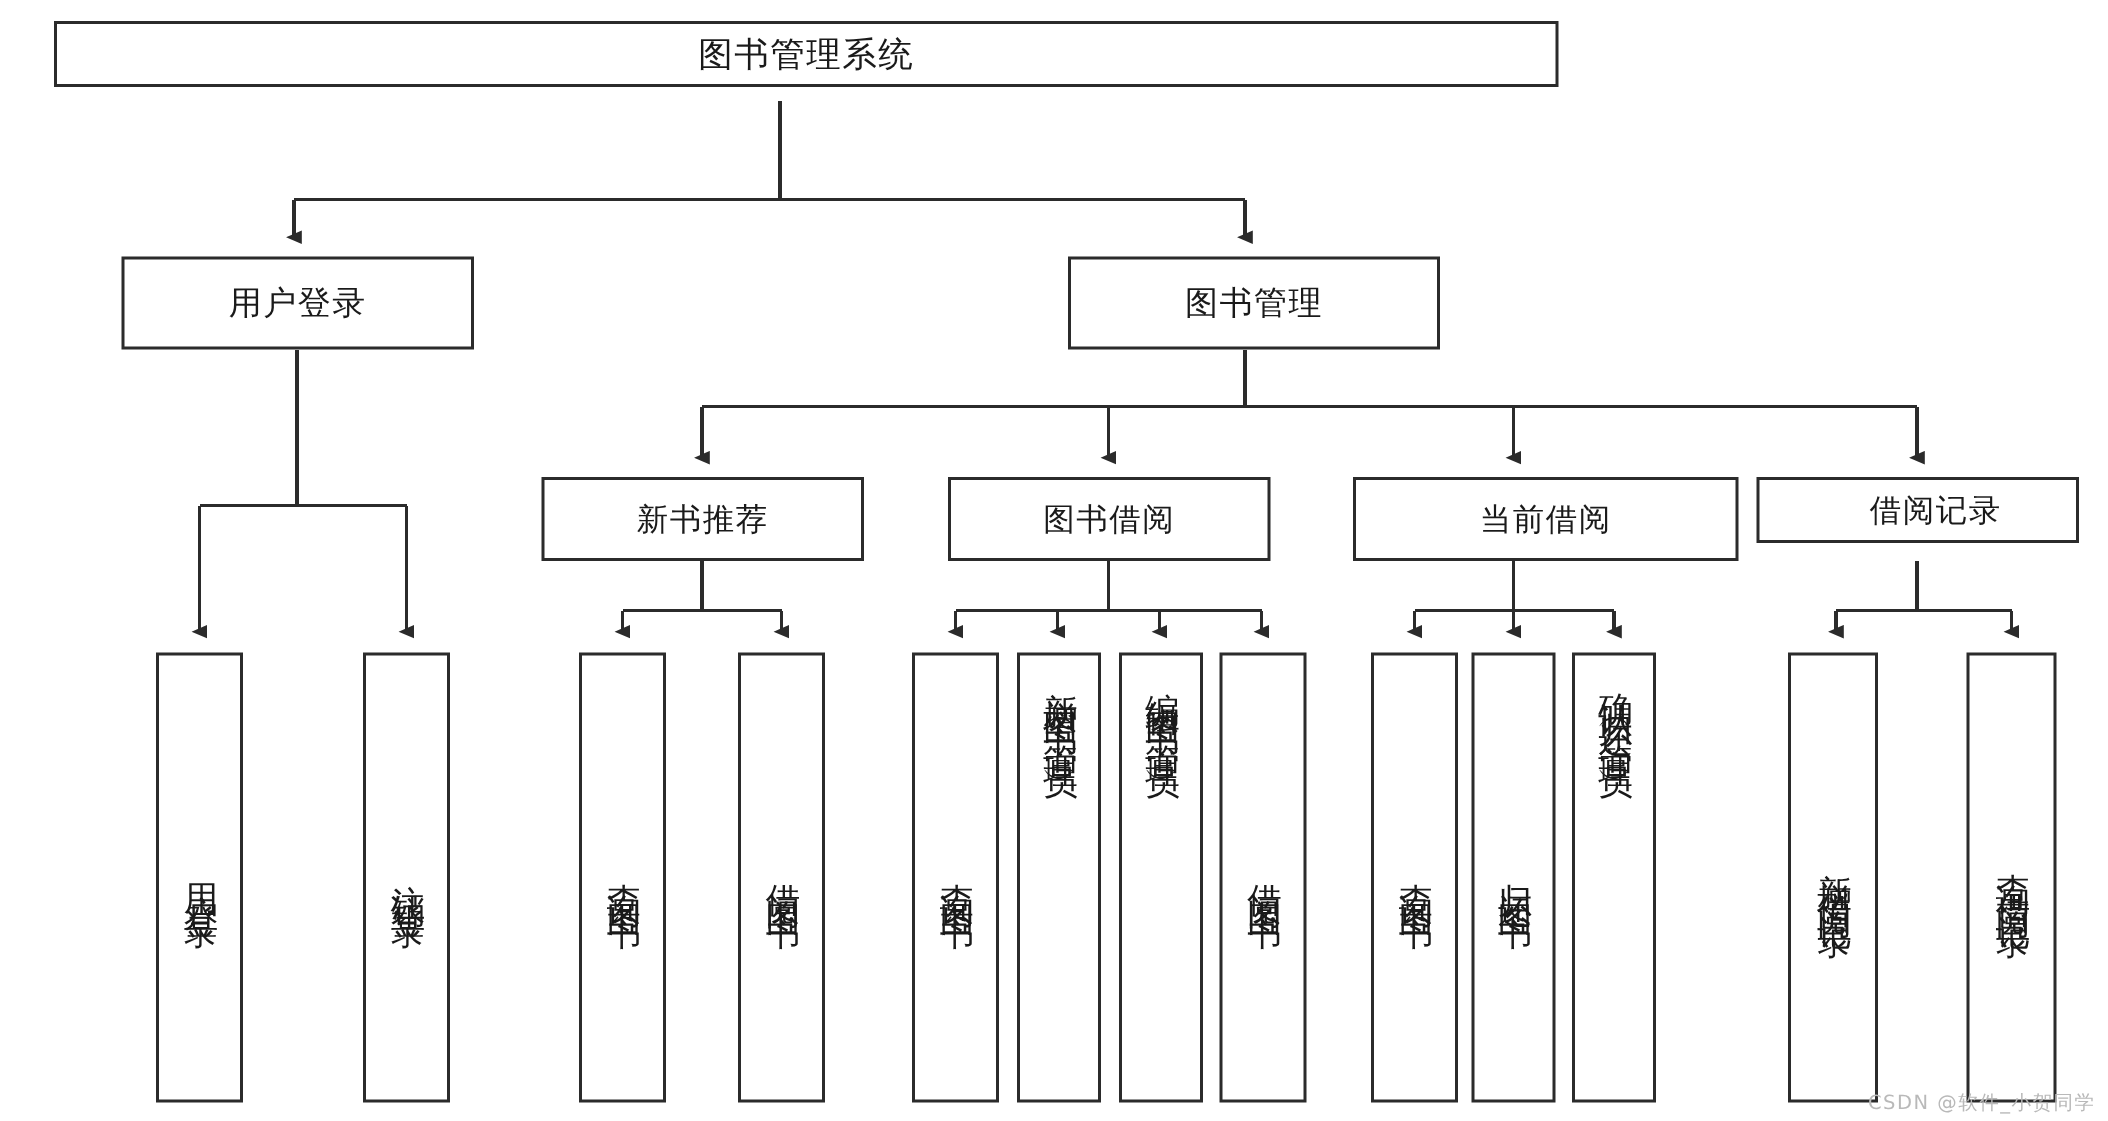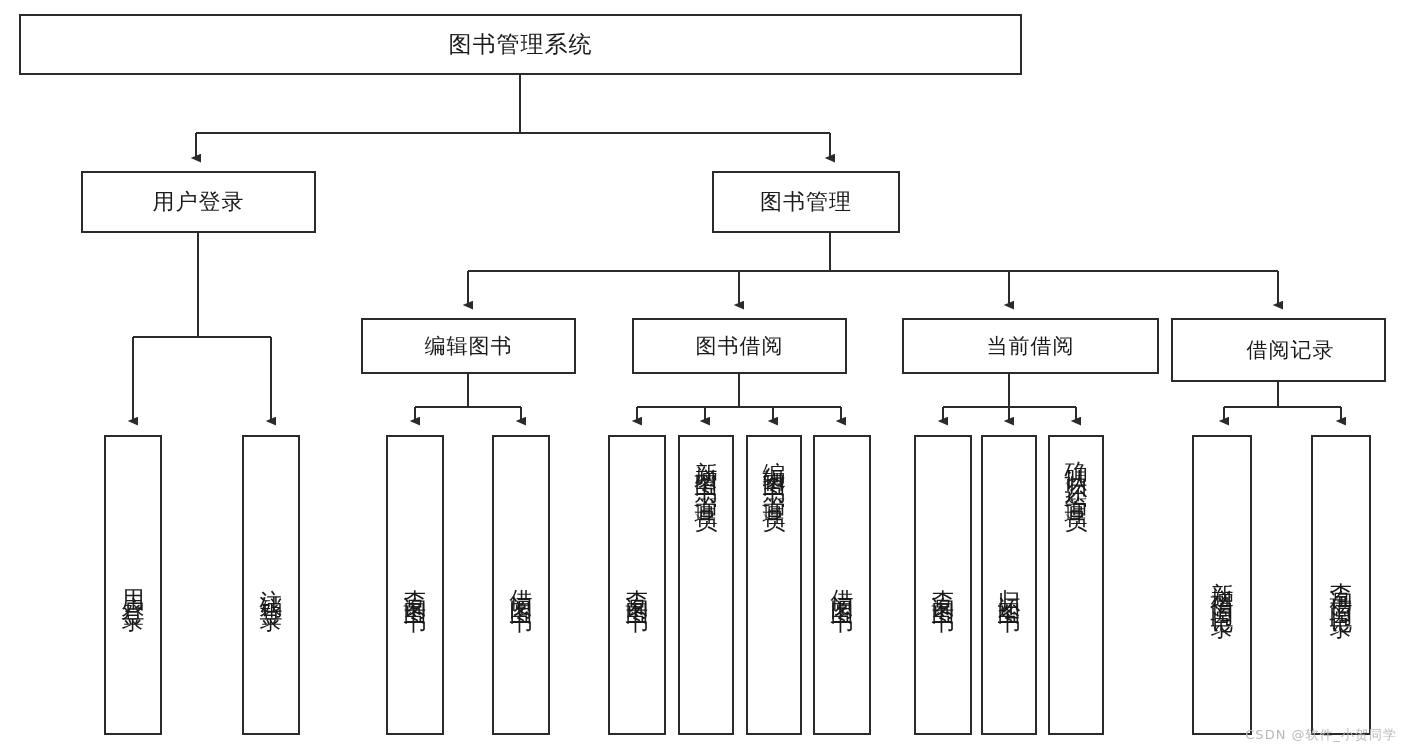--- a/index.html
+++ b/index.html
@@ -104,45 +104,45 @@
       <path d="M1009,407 L1009,421" marker-end="url(#arrow)"></path>
       <path d="M1076,407 L1076,421" marker-end="url(#arrow)"></path>
 
       <path d="M1278,374 L1278,407"></path>
       <path d="M1224,407 L1341,407"></path>
       <path d="M1224,407 L1224,421" marker-end="url(#arrow)"></path>
       <path d="M1341,407 L1341,421" marker-end="url(#arrow)"></path>
     </g>
   </svg>
 
-  <div class="node root" style="left:19px;top:14px;width:1003px;height:61px;">
+  <div class="node root" style="left:36px;top:14px;width:1003px;height:44px;">
     <span>图书管理系统</span>
   </div>
 
   <div class="node lvl2" style="left:81px;top:171px;width:235px;height:62px;">
     <span>用户登录</span>
   </div>
 
-  <div class="node lvl2" style="left:712px;top:171px;width:188px;height:62px;">
+  <div class="node lvl2" style="left:712px;top:171px;width:248px;height:62px;">
     <span>图书管理</span>
   </div>
 
   <div class="node lvl3" style="left:361px;top:318px;width:215px;height:56px;">
-    <span>编辑图书</span>
+    <span>新书推荐</span>
   </div>
 
   <div class="node lvl3" style="left:632px;top:318px;width:215px;height:56px;">
     <span>图书借阅</span>
   </div>
 
   <div class="node lvl3" style="left:902px;top:318px;width:257px;height:56px;">
     <span>当前借阅</span>
   </div>
 
-  <div class="node lvl3" style="left:1171px;top:318px;width:215px;height:64px;padding-left:24px;">
+  <div class="node lvl3" style="left:1171px;top:318px;width:215px;height:44px;padding-left:24px;">
     <span>借阅记录</span>
   </div>
 
   <div class="leaf center" style="left:104px;top:435px;width:58px;height:300px;">
     <span class="vtext">用户登录</span>
   </div>
 
   <div class="leaf center" style="left:242px;top:435px;width:58px;height:300px;">
     <span class="vtext">注销登录</span>
   </div>

